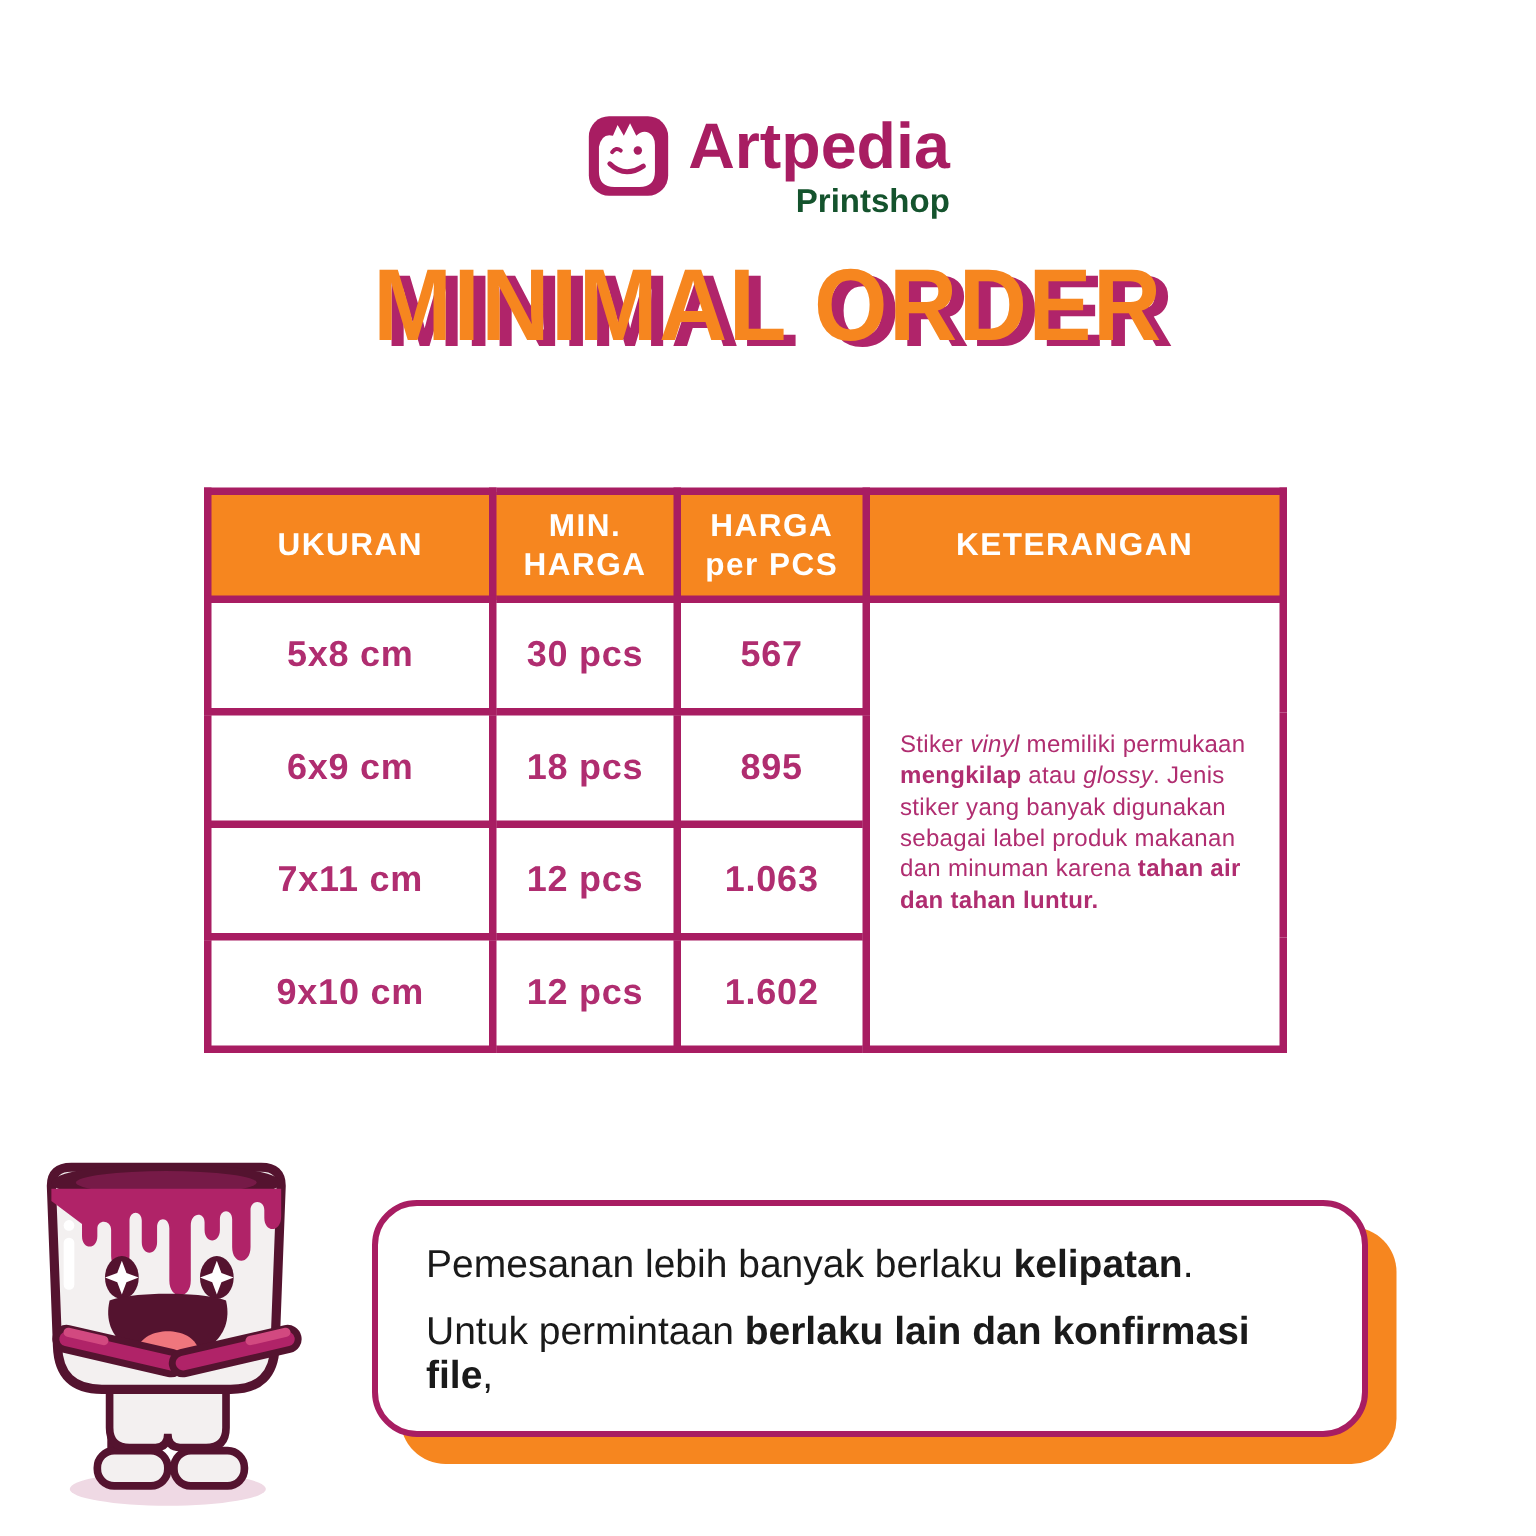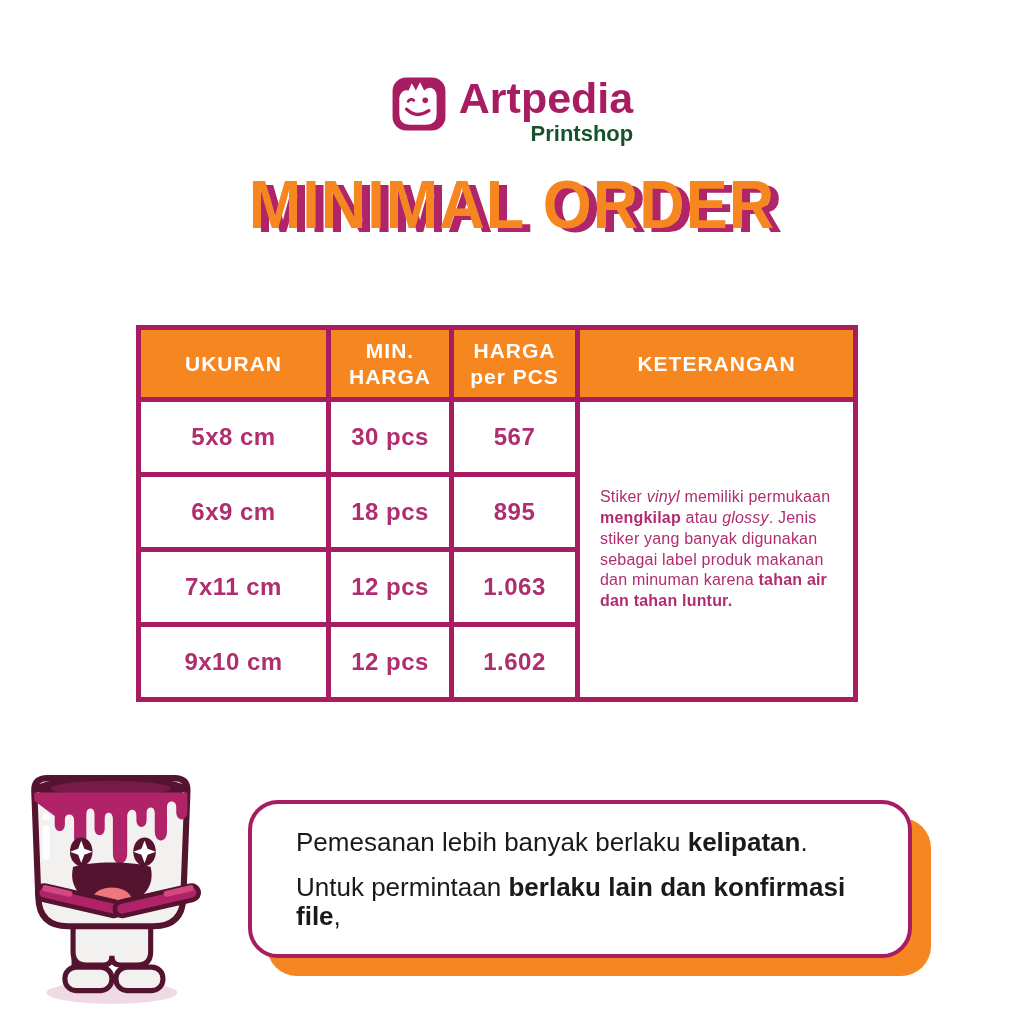--- a/index.html
+++ b/index.html
@@ -40,21 +40,21 @@
   .col-ukuran{width:190px;} .col-min{width:123px;} .col-harga{width:126px;} .col-ket{width:278px;}
   .seg-normal{font-weight:normal;font-style:normal;}
   .seg-bold{font-weight:bold;}
   .seg-italic{font-style:italic;}
   
   .note-box{
     position:absolute;left:248px;top:800px;width:664px;height:158px;box-sizing:border-box;
     background:#ffffff;border:4px solid #A81D62;border-radius:30px;
     box-shadow:19px 18px 0 0 #F6861F;
     display:flex;flex-direction:column;justify-content:center;gap:17px;
-    padding:10px 44px;
+    padding:10px 32px;
   }
   .note-line{font-size:26px;color:#1a1a1a;line-height:1.1;}
   
   .mascot{position:absolute;left:26px;top:770px;width:184px;height:240px;}
 </style>
 </head>
 <body>
 
 <div id="canvas">
 

